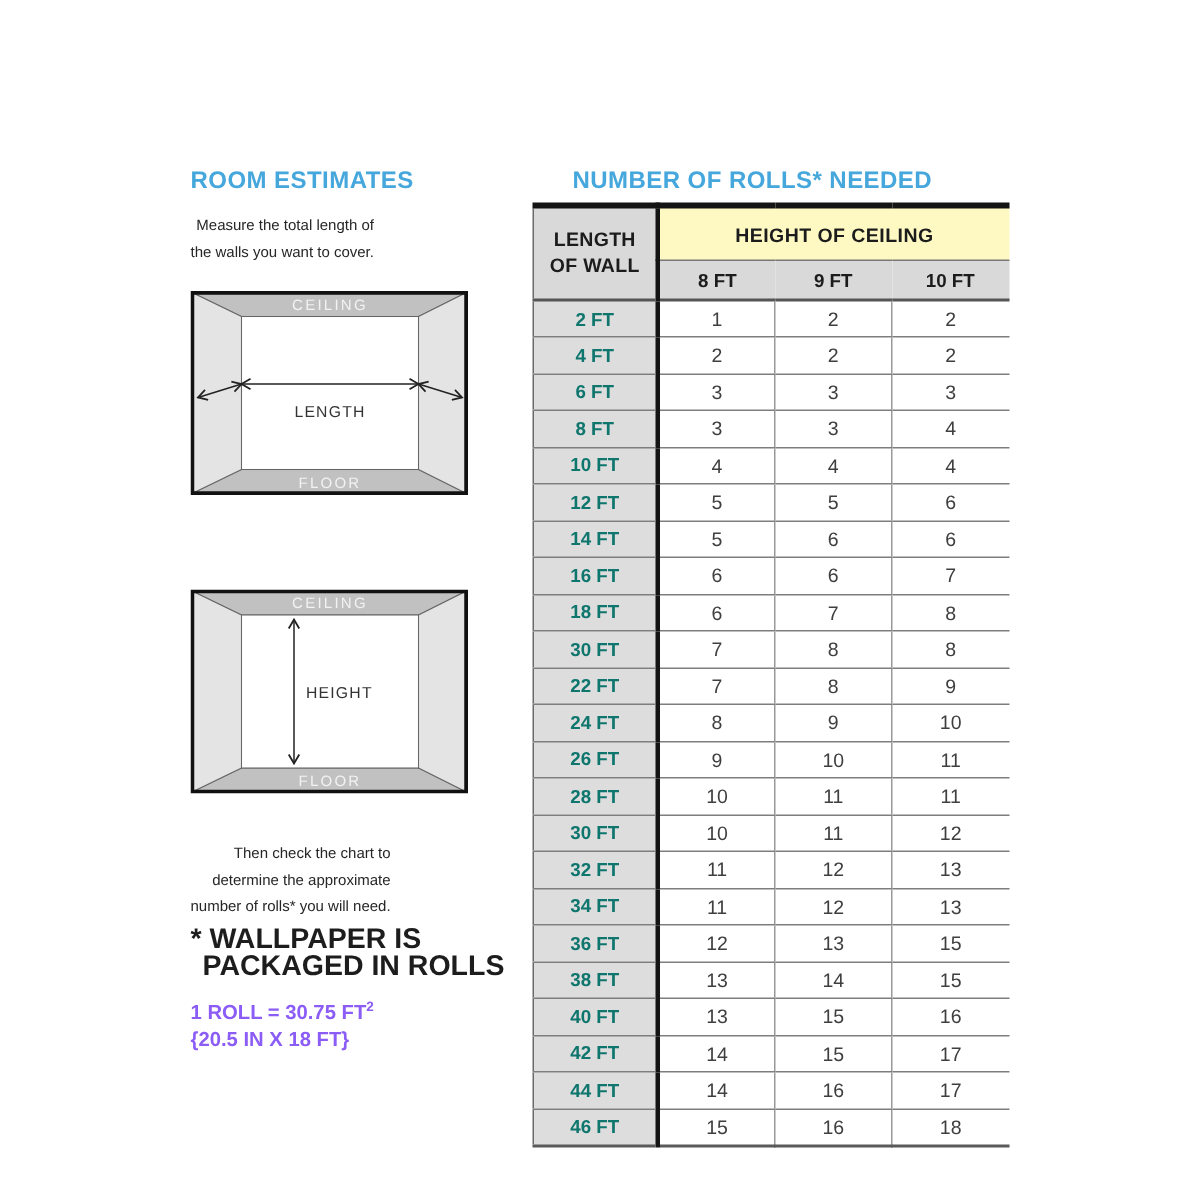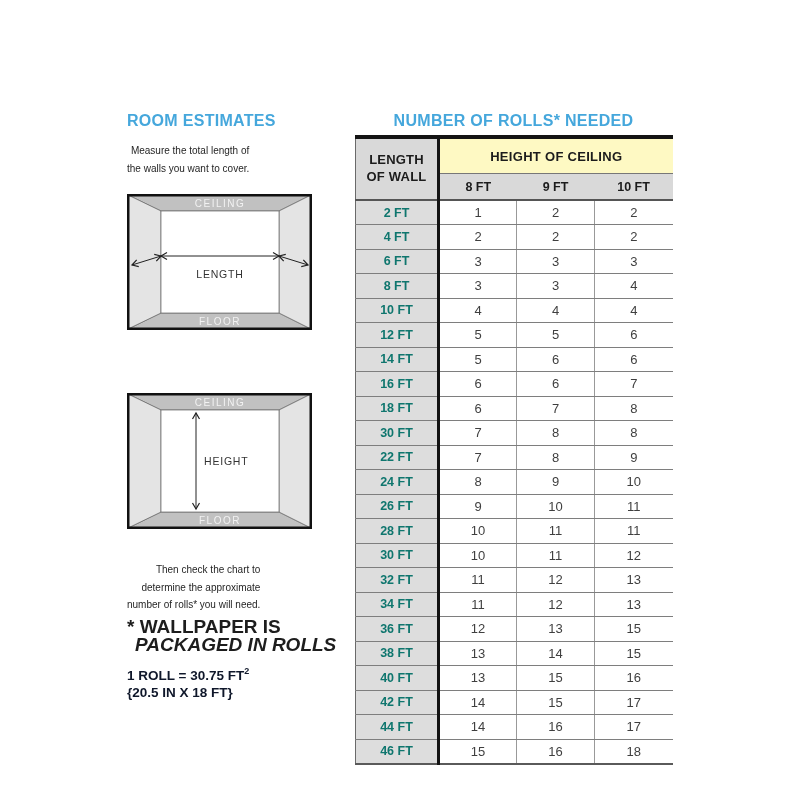--- a/index.html
+++ b/index.html
@@ -16,32 +16,32 @@
   }
   .title{
     position:absolute;left:126px;top:27px;
     font-size:24.5px;font-weight:bold;color:var(--blue);letter-spacing:.3px;line-height:28px;
   }
   .section-heading{
     position:absolute;font-size:16px;font-weight:bold;color:var(--blue);
     letter-spacing:.3px;line-height:16px;
   }
   .h-room{left:127px;top:113px;}
-  .h-rolls{left:355px;top:113px;width:317px;text-align:center;}
+  .h-rolls{left:343px;top:113px;width:317px;text-align:center;}
   .body-text{
     position:absolute;left:127px;font-size:10px;line-height:17.5px;color:var(--ink);
     white-space:pre-line;
     text-align:right;
   }
   .step1{top:142px;}
   .step2{top:342px;}
   .step3{top:545px;margin-top:16px;}
   .note{position:absolute;left:127px;top:618px;font-size:19px;font-weight:bold;line-height:17.5px;color:#1d1d1d;}
-  .note .indent{padding-left:8px;font-style:italic;}
-  .roll-info{position:absolute;left:127px;top:663px;font-size:13.5px;font-weight:bold;line-height:17.5px;color:#0f172a;}
+  .note .indent{padding-left:8px;}
+  .roll-info{position:absolute;left:127px;top:663px;font-size:13.5px;font-weight:bold;line-height:17.5px;color:#8b5cf6;}
   .roll-info sup{font-size:9px;}
   .diagram{position:absolute;left:127px;}
   .d1{top:194px;}
   .d2{top:393px;}
 
   
   .rolls-table-wrap{position:absolute;left:355px;top:135px;}
   table.rolls{
     border-collapse:collapse;table-layout:fixed;width:317px;
     border-top:4px solid var(--thick);

